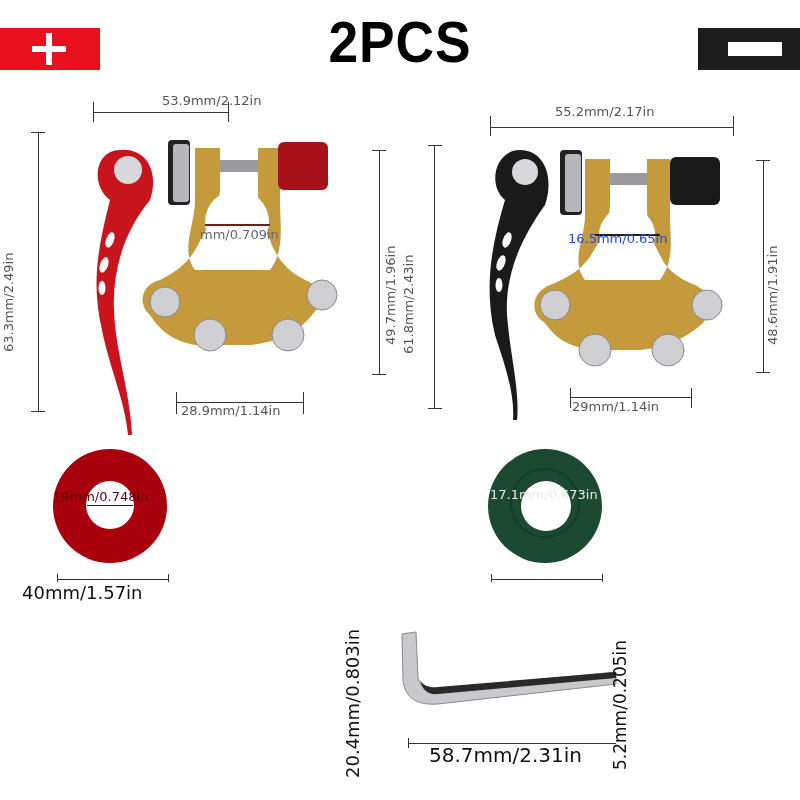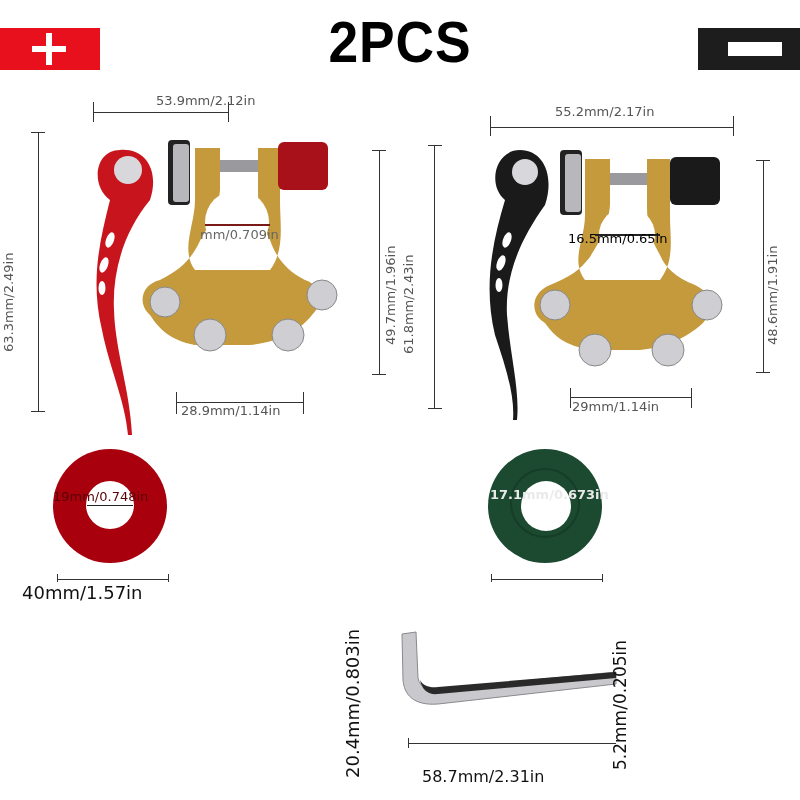--- a/index.html
+++ b/index.html
@@ -26,21 +26,21 @@
   <div class="h"></div>
   <div class="v"></div>
 </div>
 <div class="abs title">2PCS</div>
 <div class="abs badge-neg">
   <div class="bar"></div>
 </div>
 
 <div class="abs" style="left:0;top:90px;width:420px;height:360px;">
 
-  <div class="abs dim" style="left:156px;top:3px;">53.9mm/2.12in</div>
+  <div class="abs dim" style="left:162px;top:3px;">53.9mm/2.12in</div>
   <div class="abs hline" style="left:93px;top:22px;width:136px;"></div>
   <div class="abs tick-v" style="left:93px;top:12px;height:20px;"></div>
   <div class="abs tick-v" style="left:228px;top:12px;height:20px;"></div>
 
   <div class="abs vline" style="left:38px;top:42px;height:280px;"></div>
   <div class="abs tick-h" style="left:31px;top:42px;"></div>
   <div class="abs tick-h" style="left:31px;top:321px;"></div>
   <div class="abs dim rot" style="left:1px;top:262px;">63.3mm/2.49in</div>
 
   <svg class="abs" style="left:80px;top:40px;" width="280" height="310" viewBox="0 0 280 310">
@@ -102,21 +102,21 @@
     <rect x="135" y="28" width="40" height="12" fill="#9a9a9e"></rect>
     <path d="M110 14 L 135 14 L 135 60 C 133 85, 122 100, 115 112 C 105 125, 95 132, 75 140 C 55 148, 55 170, 70 178 C 80 192, 90 200, 115 205 L 165 205 C 195 202, 215 190, 228 178 C 240 165, 237 148, 220 140 C 200 132, 190 122, 185 110 C 177 95, 172 85, 172 60 L 172 14 L 195 14 L 195 70 C 195 95, 200 115, 185 135 L 110 135 C 95 115, 110 95, 110 70 Z" fill="#c49a3c"></path>
     <circle cx="152" cy="90" r="28" fill="#fff"></circle>
     <line x1="120" y1="90" x2="185" y2="90" stroke="#222" stroke-width="2"></line>
     <rect x="195" y="12" width="50" height="48" rx="6" fill="#1a1a1a"></rect>
     <circle cx="80" cy="160" r="15" fill="#cfcfd3" stroke="#888" stroke-width="1"></circle>
     <circle cx="232" cy="160" r="15" fill="#cfcfd3" stroke="#888" stroke-width="1"></circle>
     <circle cx="120" cy="205" r="16" fill="#cfcfd3" stroke="#888" stroke-width="1"></circle>
     <circle cx="193" cy="205" r="16" fill="#cfcfd3" stroke="#888" stroke-width="1"></circle>
   </svg>
-  <div class="abs dim" style="left:148px;top:131px;color:#000000;">16.5mm/0.65in</div>
+  <div class="abs dim" style="left:148px;top:131px;color:#1d4ed8;">16.5mm/0.65in</div>
 
   <div class="abs vline" style="left:343px;top:60px;height:213px;"></div>
   <div class="abs tick-h" style="left:336px;top:60px;"></div>
   <div class="abs tick-h" style="left:336px;top:272px;"></div>
   <div class="abs dim rot" style="left:345px;top:245px;">48.6mm/1.91in</div>
 
   <div class="abs hline" style="left:150px;top:297px;width:121px;"></div>
   <div class="abs tick-v" style="left:150px;top:288px;height:20px;"></div>
   <div class="abs tick-v" style="left:271px;top:288px;height:20px;"></div>
   <div class="abs dim" style="left:152px;top:299px;">29mm/1.14in</div>
@@ -130,29 +130,29 @@
   <div class="abs hline" style="left:57px;top:579px;margin-top:-440px;width:112px;"></div>
   <div class="abs tick-v" style="left:57px;top:134px;height:8px;"></div>
   <div class="abs tick-v" style="left:168px;top:134px;height:8px;"></div>
   <div class="abs dim-big" style="left:22px;top:142px;">40mm/1.57in</div>
 </div>
 
 <div class="abs" style="left:450px;top:440px;width:220px;height:170px;">
   <div class="abs" style="left:38px;top:9px;width:114px;height:114px;border-radius:50%;background:#1b4a30;"></div>
   <div class="abs" style="left:60px;top:28px;width:70px;height:70px;border-radius:50%;border:2px solid #153d27;box-sizing:border-box;"></div>
   <div class="abs" style="left:71px;top:41px;width:50px;height:50px;border-radius:50%;background:#fff;"></div>
-  <div class="abs" style="left:40px;top:47px;font-size:13px;color:#eaeaea;white-space:nowrap;font-weight:bold;">17.1mm/0.673in</div>
+  <div class="abs" style="left:40px;top:47px;font-size:13px;color:#eaeaea;white-space:nowrap;">17.1mm/0.673in</div>
   <div class="abs hline" style="left:41px;top:139px;width:112px;"></div>
   <div class="abs tick-v" style="left:41px;top:134px;height:8px;"></div>
   <div class="abs tick-v" style="left:152px;top:134px;height:8px;"></div>
 </div>
 
 <div class="abs" style="left:320px;top:590px;width:330px;height:210px;">
   <div class="abs dim-big rot" style="left:22px;top:188px;">20.4mm/0.803in</div>
   <svg class="abs" style="left:78px;top:38px;" width="230" height="80" viewBox="0 0 230 80">
     <path d="M4 6 L 18 4 L 20 50 C 22 60, 30 62, 40 61 L 218 44 L 218 56 L 40 76 C 15 78, 6 66, 5 52 Z" fill="#c9c9cd" stroke="#8a8a8e" stroke-width="1"></path>
     <path d="M22 52 C 25 58, 32 60, 40 59 L 218 44 L 218 50 L 40 66 C 30 67, 24 62, 22 52 Z" fill="#2a2a2a"></path>
   </svg>
   <div class="abs dim-big rot" style="left:290px;top:180px;font-size:17px;">5.2mm/0.205in</div>
   <div class="abs hline" style="left:88px;top:153px;width:208px;"></div>
   <div class="abs tick-v" style="left:88px;top:148px;height:10px;"></div>
-  <div class="abs dim-big" style="left:102px;top:153px;font-size:16px;margin-top:24px;">58.7mm/2.31in</div>
+  <div class="abs dim-big" style="left:109px;top:153px;font-size:20px;">58.7mm/2.31in</div>
 </div>
 
 </body></html>

